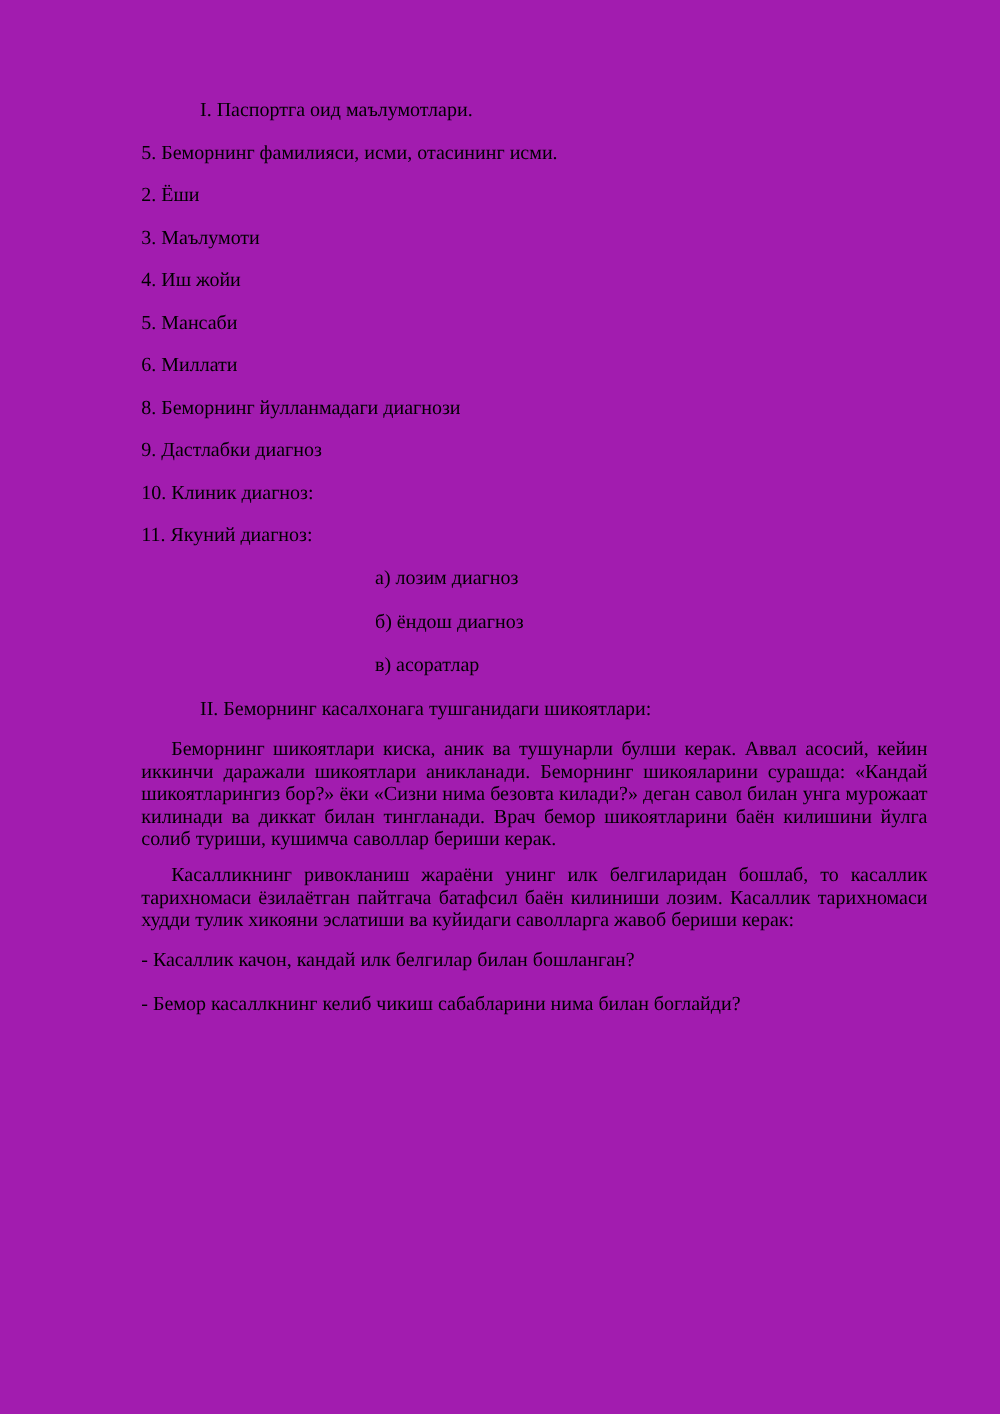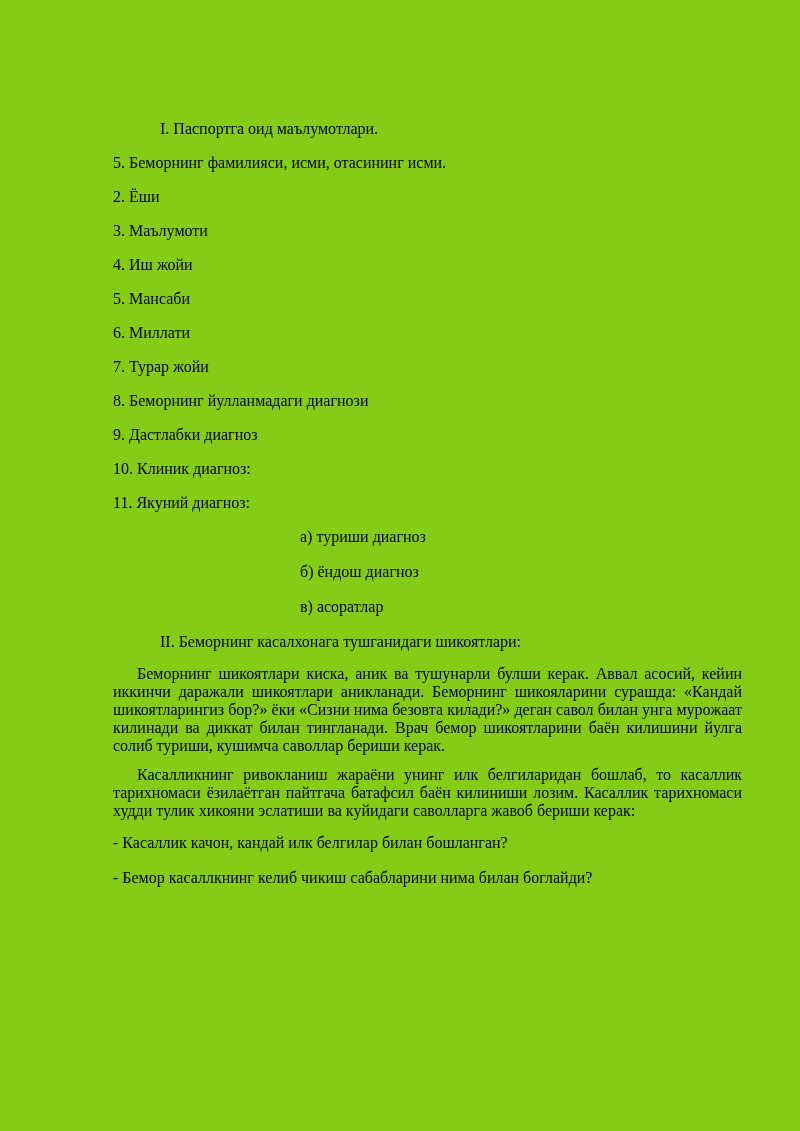--- a/index.html
+++ b/index.html
@@ -2,25 +2,25 @@
 <html><head>
 <meta charset="utf-8">
 <style>
   * { margin: 0; padding: 0; box-sizing: border-box; }
   html, body { background: #ffffff; }
   .page {
     position: relative;
     width: 800px;
     height: 1131px;
     margin: 0 auto;
-    background: #84cc16;
+    background: #a21caf;
     color: #000000;
     font-family: "Liberation Serif", serif;
     font-size: 16px;
-    padding: 118px 58px 30px 113px;
+    padding: 78px 58px 30px 113px;
     overflow: hidden;
   }
   .heading {
     text-indent: 47px;
     line-height: 22px;
     margin-bottom: 12px;
   }
   .item {
     line-height: 22px;
     margin-bottom: 12px;
@@ -48,27 +48,26 @@
 <div class="page">
 
   <p class="heading">I. Паспортга оид маълумотлари.</p>
 
   <p class="item">5. Беморнинг фамилияси, исми, отасининг исми.</p>
   <p class="item">2. Ёши</p>
   <p class="item">3. Маълумоти</p>
   <p class="item">4. Иш жойи</p>
   <p class="item">5. Мансаби</p>
   <p class="item">6. Миллати</p>
-  <p class="item">7. Турар жойи</p>
   <p class="item">8. Беморнинг йулланмадаги диагнози</p>
   <p class="item">9. Дастлабки диагноз</p>
   <p class="item">10. Клиник диагноз:</p>
   <p class="item">11. Якуний диагноз:</p>
 
-  <p class="subitem">а) туриши диагноз</p>
+  <p class="subitem">а) лозим диагноз</p>
   <p class="subitem">б) ёндош диагноз</p>
   <p class="subitem">в) асоратлар</p>
 
   <p class="heading">II. Беморнинг касалхонага тушганидаги шикоятлари:</p>
   <p class="para">Беморнинг шикоятлари киска, аник ва тушунарли булши керак. Аввал асосий, кейин иккинчи даражали шикоятлари аникланади. Беморнинг шикояларини сурашда: «Кандай шикоятларингиз бор?» ёки «Сизни нима безовта килади?» деган савол билан унга мурожаат килинади ва диккат билан тингланади. Врач бемор шикоятларини баён килишини йулга солиб туриши, кушимча саволлар бериши керак.</p>
 
   <p class="para">Касалликнинг ривокланиш жараёни унинг илк белгиларидан бошлаб, то касаллик тарихномаси ёзилаётган пайтгача батафсил баён килиниши лозим. Касаллик тарихномаси худди тулик хикояни эслатиши ва куйидаги саволларга жавоб бериши керак:</p>
 
   <p class="question">- Касаллик качон, кандай илк белгилар билан бошланган?</p>
   <p class="question">- Бемор касаллкнинг келиб чикиш сабабларини нима билан боглайди?</p>

